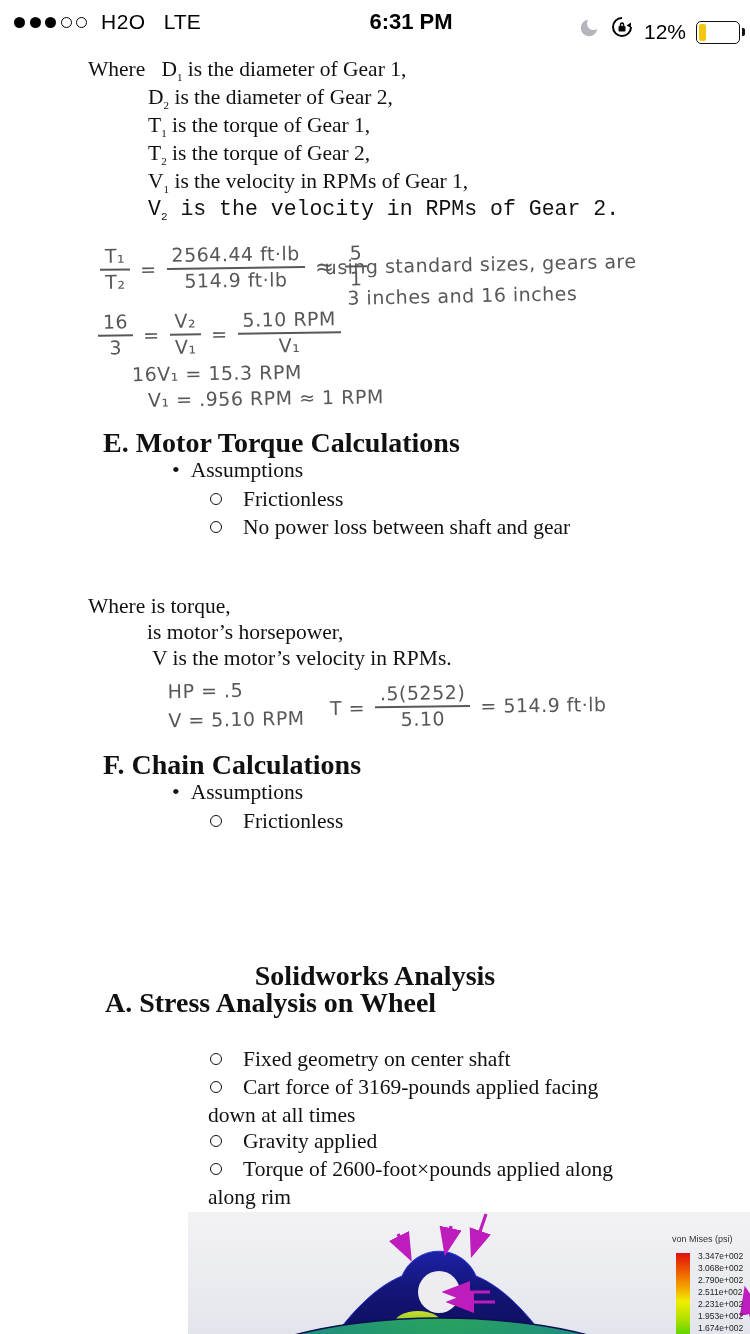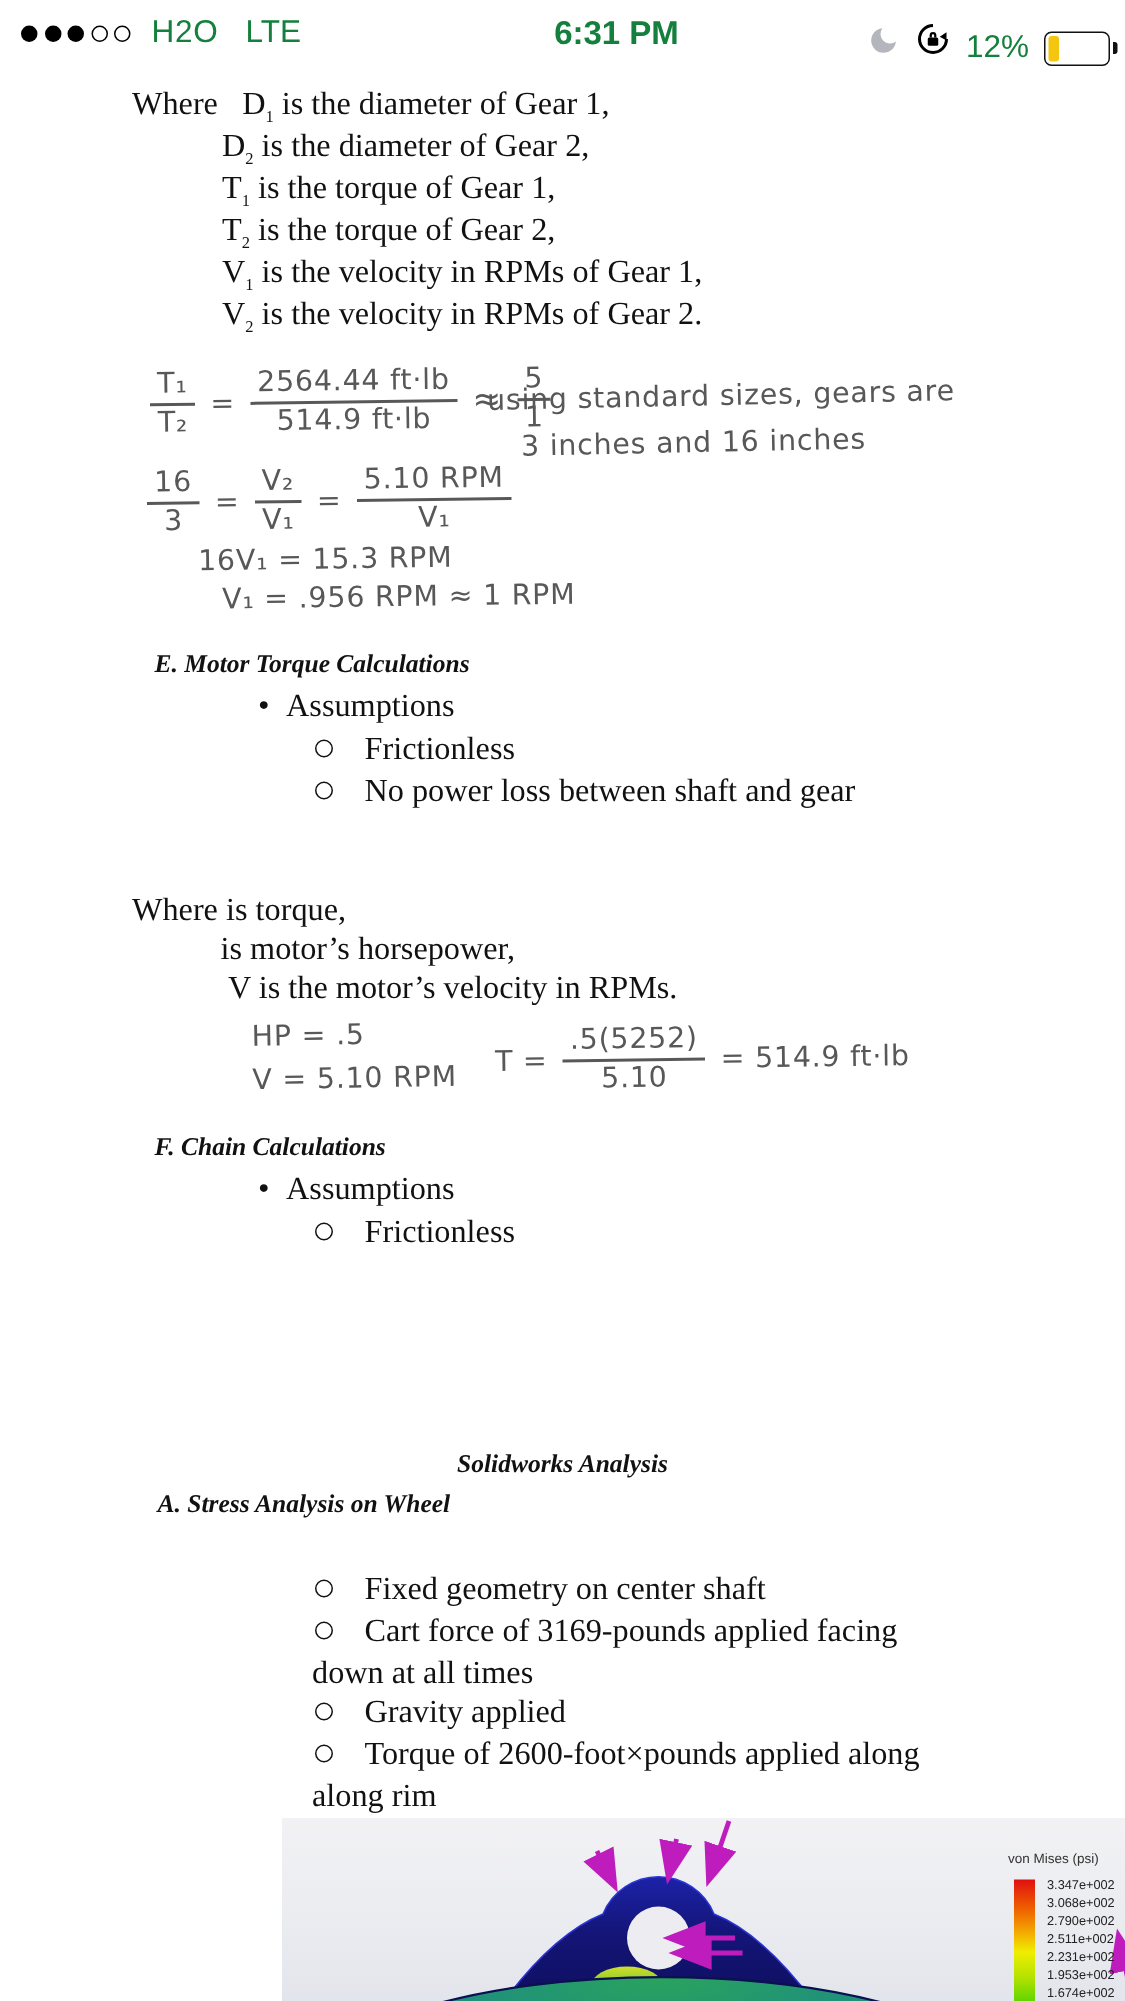--- a/index.html
+++ b/index.html
@@ -5,42 +5,42 @@
   html,body{margin:0;padding:0;background:#888;}
   .screen{
     position:relative;width:750px;height:1334px;margin:0 auto;
     background:#ffffff;overflow:hidden;
     font-family:"Liberation Serif",serif;color:#111;
   }
 
   
   .status-bar{
     position:absolute;top:0;left:0;width:750px;height:44px;
-    font-family:"Liberation Sans",sans-serif;font-size:21px;color:#15803d;
+    font-family:"Liberation Sans",sans-serif;font-size:21px;color:#000000;
   }
   .sb-left{position:absolute;left:14px;top:0;height:44px;display:flex;align-items:center;gap:10px;}
   .signal{display:flex;align-items:center;gap:4.5px;margin-right:4px;}
   .signal .dot{width:11px;height:11px;border-radius:50%;}
   .signal .dot.full{background:#000;}
   .signal .dot.empty{border:1.5px solid #000;width:9px;height:9px;}
   .carrier{letter-spacing:.5px;}
   .network{margin-left:8px;}
   .sb-center{position:absolute;left:0;top:0;width:750px;height:44px;display:flex;align-items:center;justify-content:center;margin-left:36px;}
   .clock{font-weight:700;font-size:22px;}
   .sb-right{position:absolute;right:10px;top:0;height:44px;display:flex;align-items:flex-end;gap:10px;}
   .battery{position:relative;width:42px;height:21px;border:1.5px solid #111;border-radius:5px;}
   .battery .fill{position:absolute;left:2px;top:2px;bottom:2px;width:7px;border-radius:2px;}
   .battery .tip{position:absolute;right:-6px;top:6px;width:3px;height:8px;background:#111;border-radius:0 2px 2px 0;}
 
   
   .doc{position:absolute;left:0;top:44px;width:750px;height:1290px;}
   .abs{position:absolute;white-space:nowrap;}
   .t{font-size:21.5px;line-height:28px;}
   .t sub{font-size:11px;vertical-align:-5px;}
-  .hd{font-size:17px;font-weight:700;line-height:28px;font-style:italic;}
+  .hd{font-size:28px;font-weight:700;line-height:28px;}
   .bullet1::before{content:"•";margin-right:11px;font-size:22px;}
   .ring{display:inline-block;width:10px;height:10px;border:1.5px solid #111;border-radius:50%;margin-right:21px;vertical-align:1px;}
 
   
   .hw{
     font-family:"DejaVu Sans",sans-serif;color:#585858;font-size:19px;
     letter-spacing:.5px;
   }
   .hw-row{display:flex;align-items:center;gap:10px;transform:rotate(-0.8deg);}
   .frac{display:inline-flex;flex-direction:column;align-items:center;line-height:1.15;}
@@ -117,21 +117,21 @@
     </div>
     <div class="abs t" style="left:148px;top:67px;">
       <span>T</span><sub>1</sub><span> is the torque of Gear 1,</span>
     </div>
     <div class="abs t" style="left:148px;top:95px;">
       <span>T</span><sub>2</sub><span> is the torque of Gear 2,</span>
     </div>
     <div class="abs t" style="left:148px;top:123px;">
       <span>V</span><sub>1</sub><span> is the velocity in RPMs of Gear 1,</span>
     </div>
-    <div class="abs t" style="left:148px;top:151px;">
+    <div class="abs t" style="left:148px;top:151px;font-family:Liberation Mono, monospace;">
       <span>V</span><sub>2</sub><span> is the velocity in RPMs of Gear 2.</span>
     </div>
 
     <div class="abs hw hw-row" style="left:100px;top:200px;">
       <span class="frac">
           <span class="num">T₁</span>
           <span class="den">T₂</span>
         </span>
       <span>=</span>
       <span class="frac">

